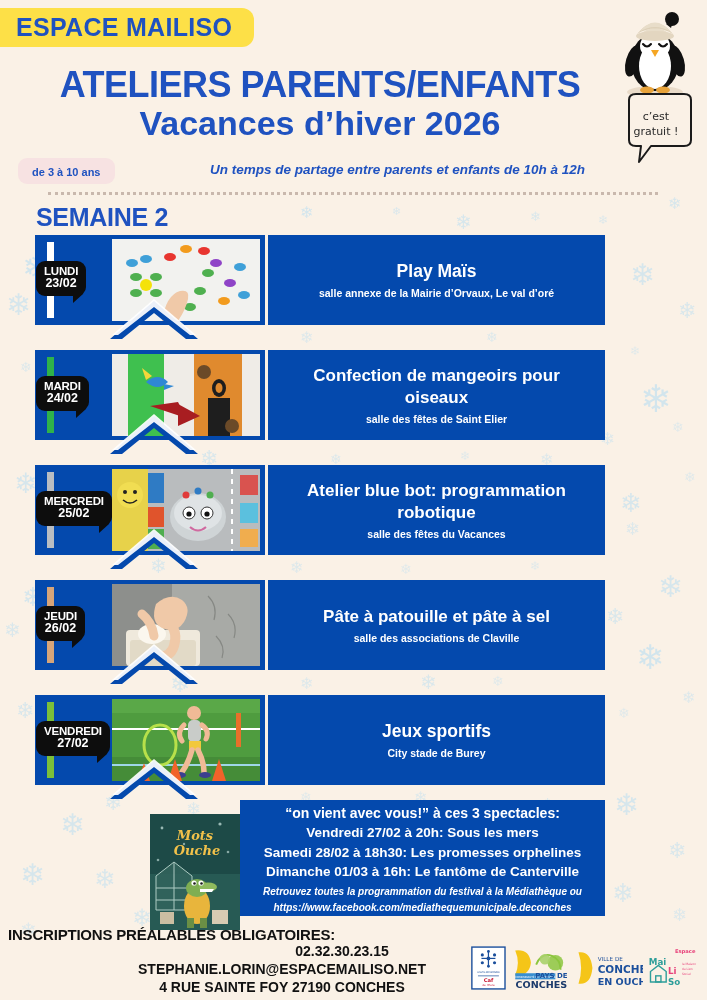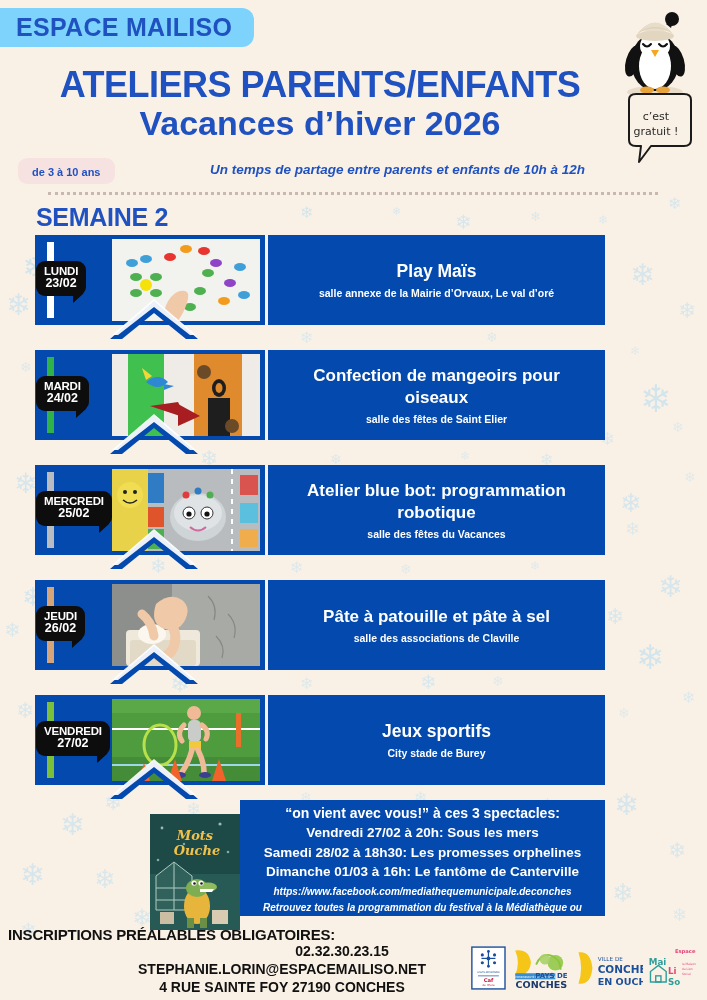--- a/index.html
+++ b/index.html
@@ -33,21 +33,21 @@
     color: #b3dcf3;
     line-height: 1;
     user-select: none;
   }
 
   
   .espace-banner {
     position: absolute;
     left: 0; top: 8px;
     padding: 5px 22px 5px 16px;
-    background: #7dd3fc;
+    background: #fde047;
     border-radius: 0 12px 12px 0;
     z-index: 3;
   }
   .espace-banner .txt {
     font-size: 25px;
     font-weight: bold;
     letter-spacing: .3px;
     color: #1f52c0;
     white-space: nowrap;
   }
@@ -694,22 +694,22 @@
 
         <rect x="62" y="96" width="16" height="14" fill="#d8cbb2"></rect>
         <rect x="10" y="98" width="14" height="12" fill="#cbbea2"></rect>
       </svg>
     </div>
     <div id="spect-text">
       <div class="headline">“on vient avec vous!” à ces 3 spectacles:</div>
       <div class="show">Vendredi 27/02 à 20h: Sous les mers</div>
       <div class="show">Samedi 28/02 à 18h30: Les promesses orphelines</div>
       <div class="show">Dimanche 01/03 à 16h: Le fantôme de Canterville</div>
+      <div class="note">Retrouvez toutes la programmation du festival à la Médiathèque ou</div>
       <div class="note">https://www.facebook.com/mediathequemunicipale.deconches</div>
-      <div class="note">Retrouvez toutes la programmation du festival à la Médiathèque ou</div>
     </div>
   </div>
 
   <div id="footer">
     <div class="f-line1">INSCRIPTIONS  PRÉALABLES OBLIGATOIRES:</div>
     <div class="f-line f-phone">02.32.30.23.15</div>
     <div class="f-line">STEPHANIE.LORIN@ESPACEMAILISO.NET</div>
     <div class="f-line">4 RUE SAINTE FOY 27190 CONCHES</div>
   </div>
 

